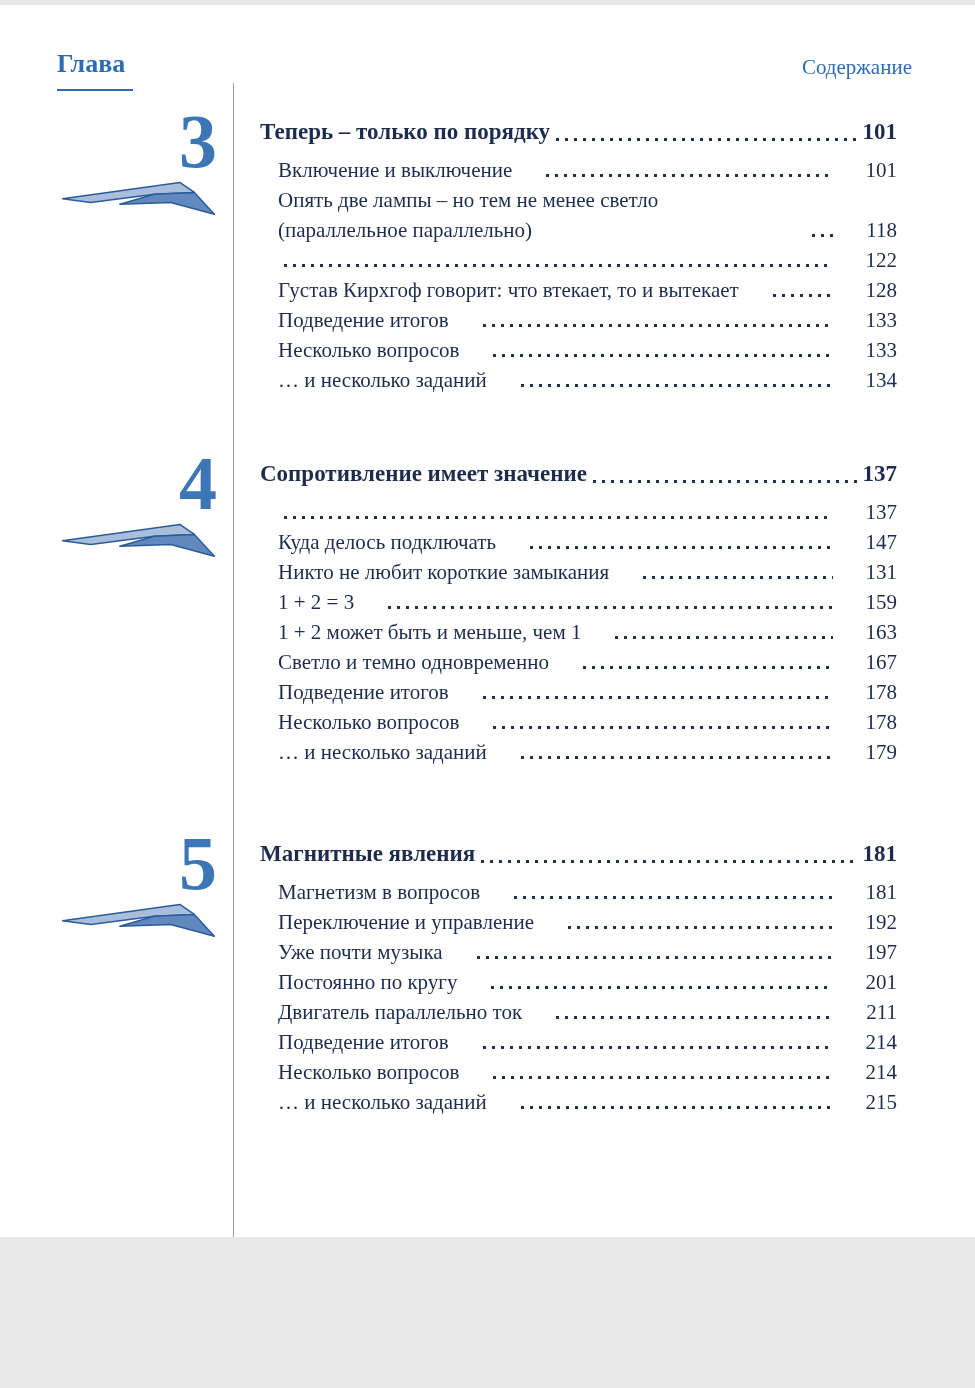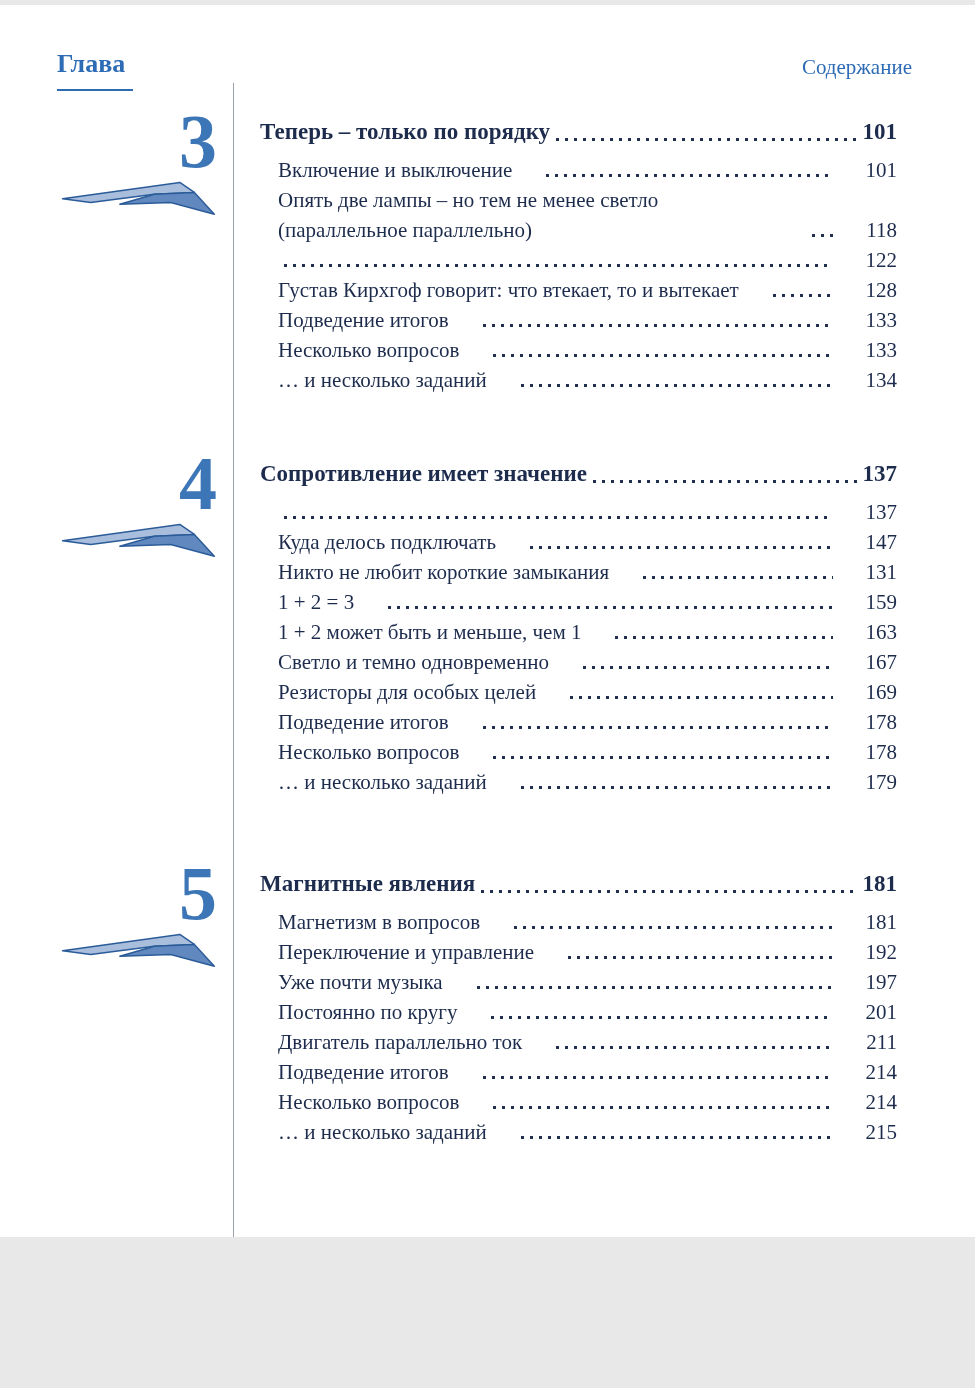--- a/index.html
+++ b/index.html
@@ -205,25 +205,20 @@
     <span class="dots"></span>
     <span class="pg">163</span>
   </div>
 
   <div class="toc-line entry">
     <span class="t">Светло и темно одновременно</span>
     <span class="dots"></span>
     <span class="pg">167</span>
   </div>
 
-  <div class="toc-line entry">
-    <span class="t">Резисторы для особых целей</span>
-    <span class="dots"></span>
-    <span class="pg">169</span>
-  </div>
 
   <div class="toc-line entry">
     <span class="t">Подведение итогов</span>
     <span class="dots"></span>
     <span class="pg">178</span>
   </div>
 
   <div class="toc-line entry">
     <span class="t">Несколько вопросов</span>
     <span class="dots"></span>

